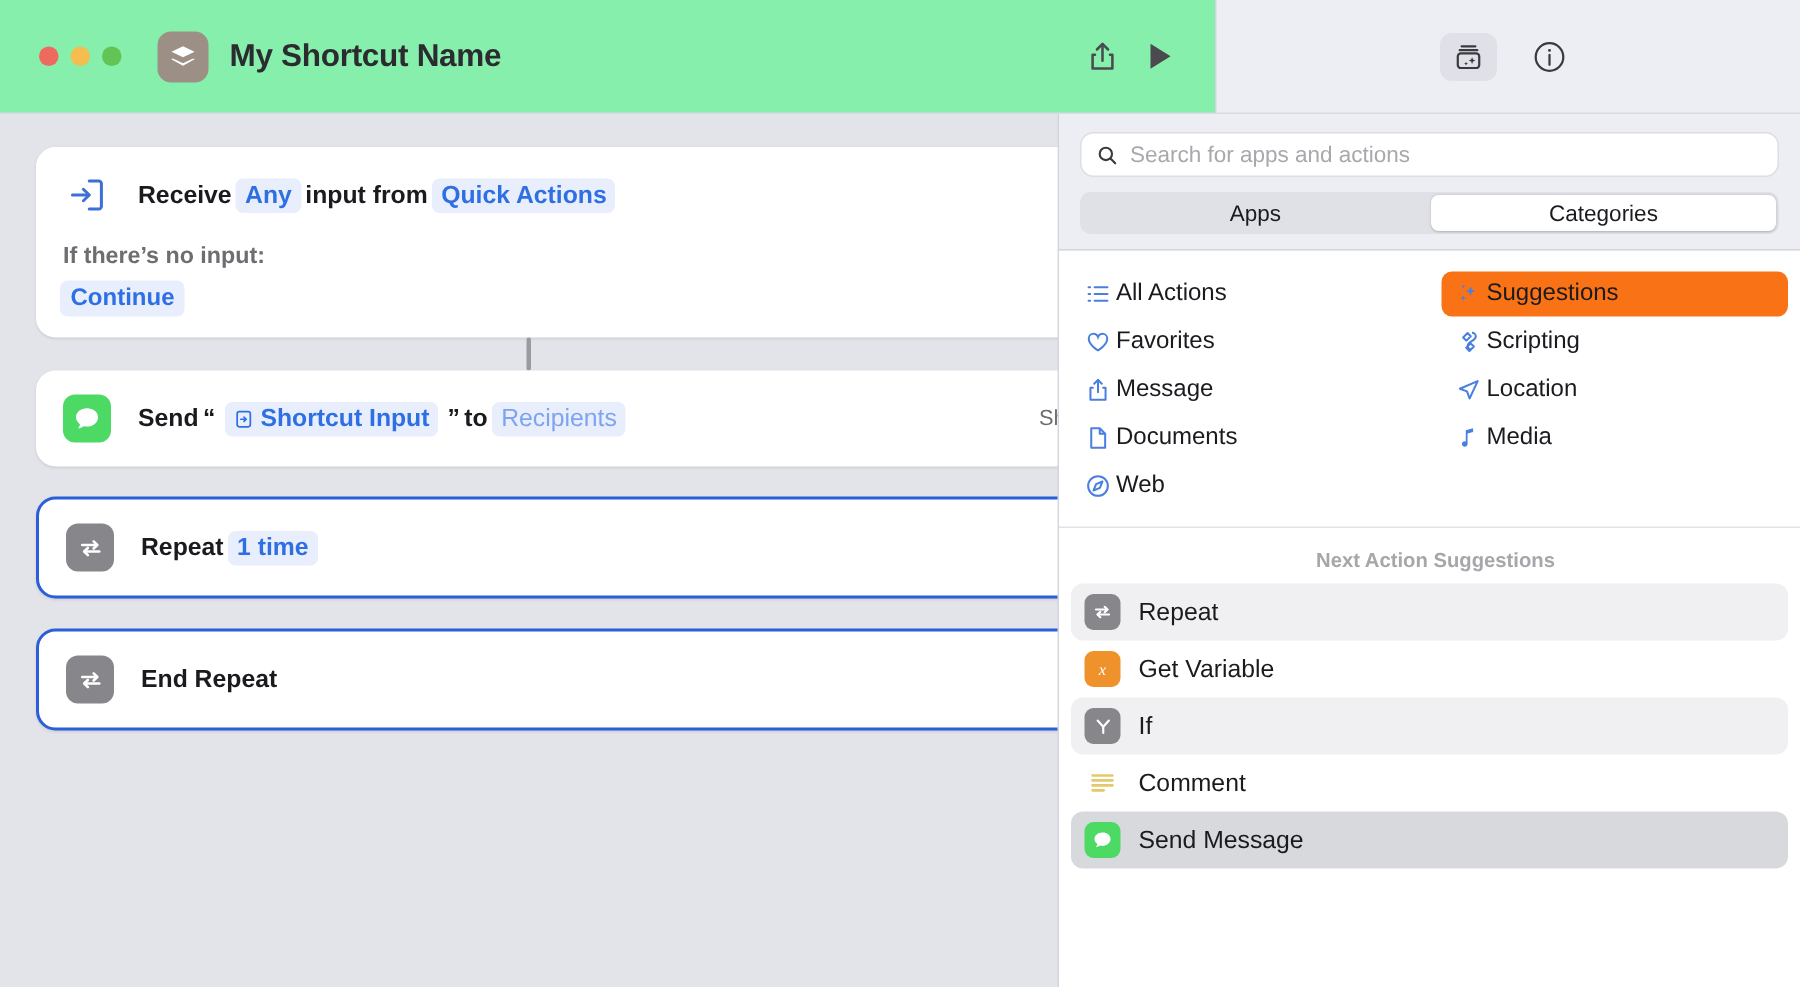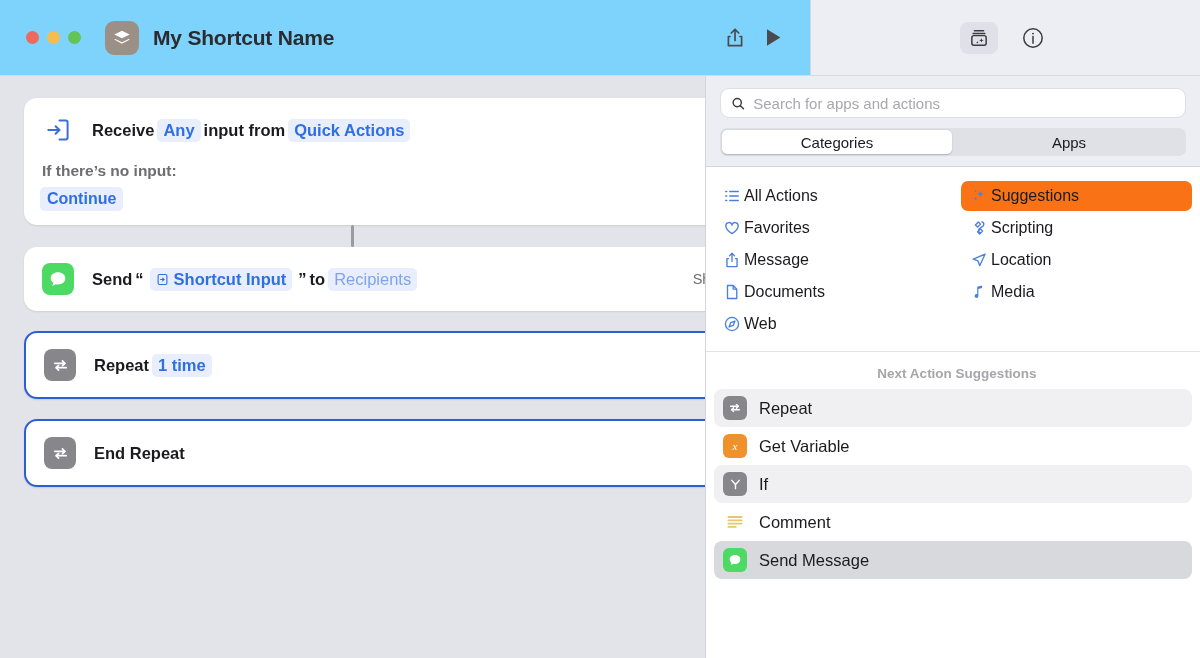--- a/index.html
+++ b/index.html
@@ -8,21 +8,21 @@
     font-family: "Liberation Sans", sans-serif;
     background: #ffffff;
     overflow: hidden;
     -webkit-font-smoothing: antialiased;
   }
   .window { width: 1200px; height: 658px; display: flex; flex-direction: column; position: relative; }
 
   
   .titlebar { height: 76px; display: flex; flex: none; }
   .titlebar-left {
-    width: 810px; background: #7dd3fc; display: flex; align-items: center;
+    width: 810px; background: #86efac; display: flex; align-items: center;
     padding: 0 18px 0 26px; border-bottom: 1px solid #d9dbe2;
   }
   .titlebar-right {
     flex: 1; background: #eceef4; display: flex; align-items: center; justify-content: center;
     border-bottom: 1px solid #d9dbe2; border-left: 1px solid #d3d5dd; gap: 16px;
   }
   .traffic { display: flex; gap: 8px; align-items: center; }
   .tl { width: 13px; height: 13px; border-radius: 50%; }
   .tl.red { background: #ee6a5f; }
   .tl.yellow { background: #f5bd4f; }
@@ -260,22 +260,22 @@
       <div class="sb-top">
         <div class="search">
           <svg width="15" height="15" viewBox="0 0 16 16" fill="none" stroke="#3a3a3f" stroke-width="1.6" stroke-linecap="round">
             <circle cx="7" cy="7" r="4.6"></circle>
               <path d="M10.5 10.5 14 14"></path>
           </svg>
           <input type="text" placeholder="Search for apps and actions" style="">
         </div>
 
         <div class="segmented">
+          <div class="seg">Apps</div>
           <div class="seg active">Categories</div>
-          <div class="seg">Apps</div>
         </div>
       </div>
 
       <div class="cat-grid">
         <div class="cat-col">
           <div class="cat-item">
             <span class="cat-ico">
               <svg width="18" height="18" viewBox="0 0 20 20" fill="none" stroke="#4a7fe0" stroke-width="1.5" stroke-linecap="round">
                 <path d="M3 5h1.2M3 10h1.2M3 15h1.2"></path>
                   <path d="M7.5 5h9.5M7.5 10h9.5M7.5 15h9.5"></path>

